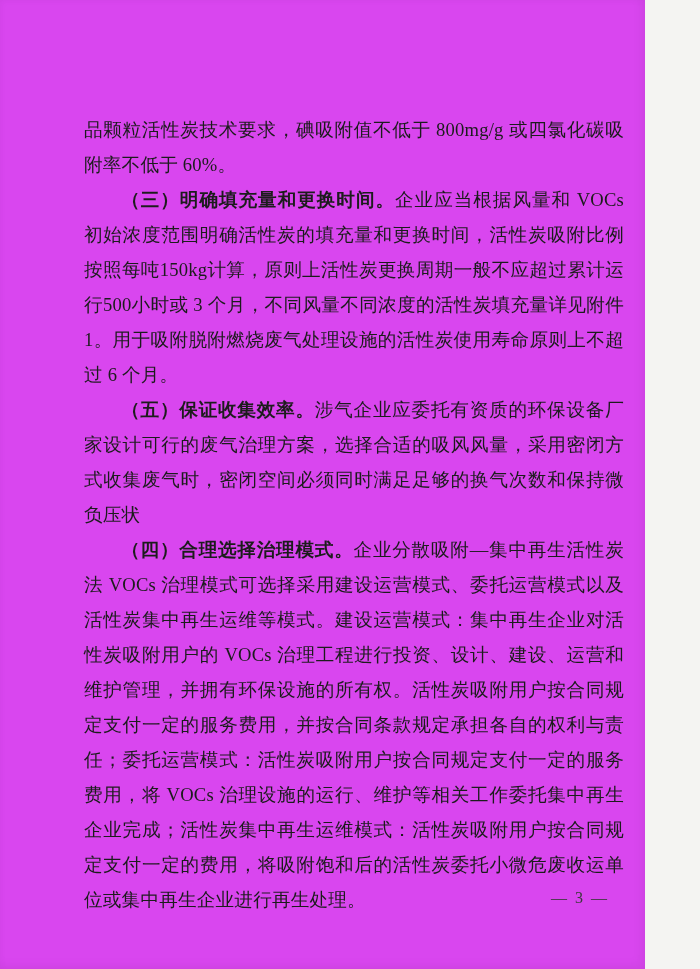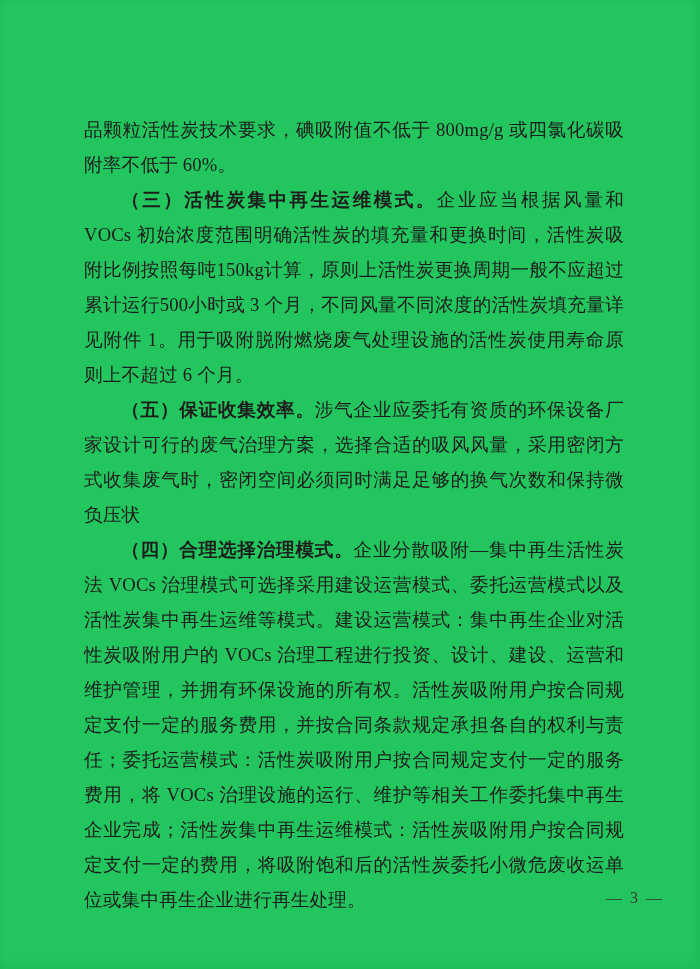--- a/index.html
+++ b/index.html
@@ -4,23 +4,23 @@
 <style>
   html, body {
     margin: 0;
     padding: 0;
     width: 700px;
     height: 969px;
     background: #f4f4f2;
   }
   .page {
     position: relative;
-    width: 700px;
+    width: 645px;
     height: 969px;
-    background: #22c55e;
+    background: #d946ef;
     overflow: hidden;
     font-family: "Liberation Serif", "DejaVu Serif", serif;
     color: #1c1c1c;
     box-shadow: inset -4px -4px 10px rgba(0,0,0,0.05), inset 2px 2px 6px rgba(0,0,0,0.02);
   }
   .content {
     position: absolute;
     left: 84px;
     top: 112px;
     width: 540px;
@@ -53,21 +53,21 @@
   }
 </style>
 </head>
 <body>
 
 <div class="page">
   <div class="content">
 
     <p class="para no-indent"><span>品颗粒活性炭技术要求，碘吸附值不低于 800mg/g 或四氯化碳吸附率不低于 60%。</span></p>
 
-    <p class="para"><strong class="lead">（三）活性炭集中再生运维模式。</strong><span>企业应当根据风量和 VOCs 初始浓度范围明确活性炭的填充量和更换时间，活性炭吸附比例按照每吨150kg计算，原则上活性炭更换周期一般不应超过累计运行500小时或 3 个月，不同风量不同浓度的活性炭填充量详见附件 1。用于吸附脱附燃烧废气处理设施的活性炭使用寿命原则上不超过 6 个月。</span></p>
+    <p class="para"><strong class="lead">（三）明确填充量和更换时间。</strong><span>企业应当根据风量和 VOCs 初始浓度范围明确活性炭的填充量和更换时间，活性炭吸附比例按照每吨150kg计算，原则上活性炭更换周期一般不应超过累计运行500小时或 3 个月，不同风量不同浓度的活性炭填充量详见附件 1。用于吸附脱附燃烧废气处理设施的活性炭使用寿命原则上不超过 6 个月。</span></p>
 
     <p class="para"><strong class="lead">（五）保证收集效率。</strong><span>涉气企业应委托有资质的环保设备厂家设计可行的废气治理方案，选择合适的吸风风量，采用密闭方式收集废气时，密闭空间必须同时满足足够的换气次数和保持微负压状</span></p>
 
     <p class="para"><strong class="lead">（四）合理选择治理模式。</strong><span>企业分散吸附—集中再生活性炭法 VOCs 治理模式可选择采用建设运营模式、委托运营模式以及活性炭集中再生运维等模式。建设运营模式：集中再生企业对活性炭吸附用户的 VOCs 治理工程进行投资、设计、建设、运营和维护管理，并拥有环保设施的所有权。活性炭吸附用户按合同规定支付一定的服务费用，并按合同条款规定承担各自的权利与责任；委托运营模式：活性炭吸附用户按合同规定支付一定的服务费用，将 VOCs 治理设施的运行、维护等相关工作委托集中再生企业完成；活性炭集中再生运维模式：活性炭吸附用户按合同规定支付一定的费用，将吸附饱和后的活性炭委托小微危废收运单位或集中再生企业进行再生处理。</span></p>
 
   </div>
 
   <div class="footer">— 3 —</div>
 </div>
 

